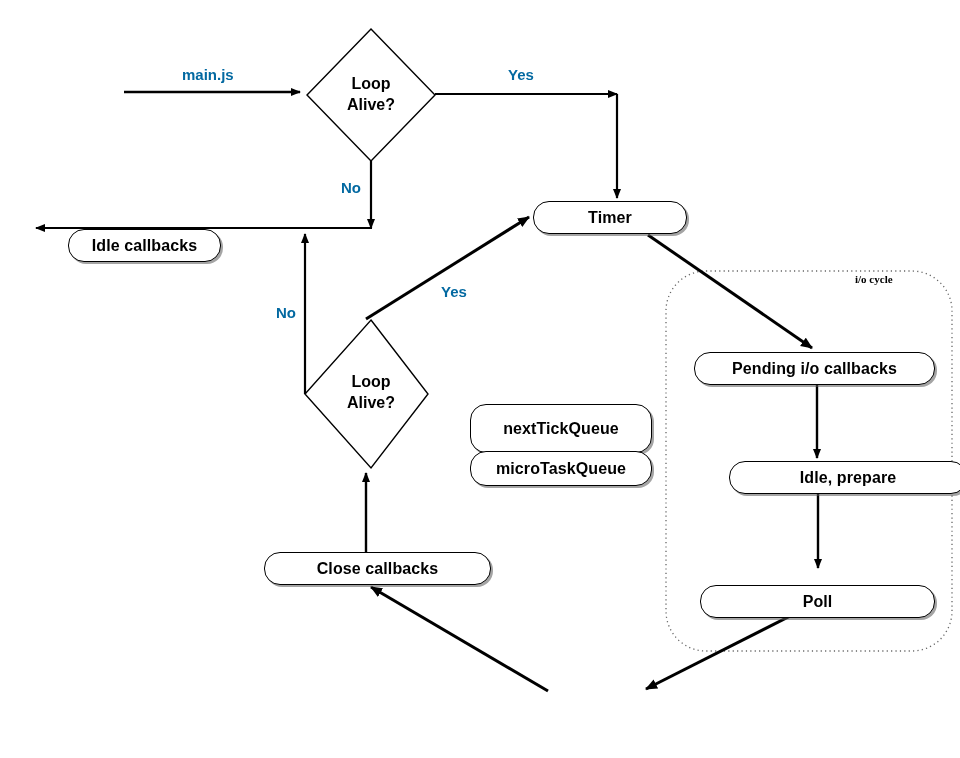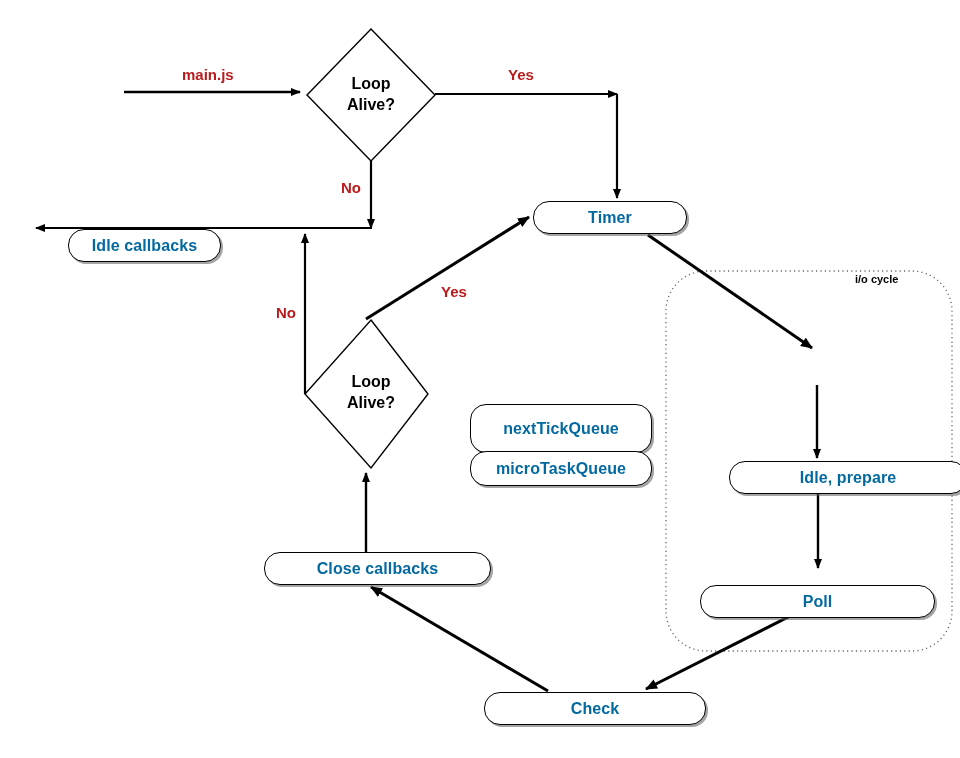--- a/index.html
+++ b/index.html
@@ -28,48 +28,49 @@
     position: absolute;
     box-sizing: border-box;
     border: 1.6px solid #000000;
     border-radius: 16px;
     background: #ffffff;
     display: flex;
     align-items: center;
     justify-content: center;
     font-weight: bold;
     font-size: 16px;
-    color: #0369a1;
+    color: #000000;
     letter-spacing: 0.1px;
     box-shadow: 2px 2px 0px rgba(90,90,90,0.55);
     white-space: nowrap;
   }
   .edge-label {
     position: absolute;
     font-weight: bold;
     font-size: 15px;
-    color: #b91c1c;
+    color: #0369a1;
     white-space: nowrap;
     background: transparent;
   }
   .diamond-label {
     position: absolute;
     font-weight: bold;
     font-size: 16px;
     color: #000000;
     text-align: center;
     line-height: 1.32;
     white-space: pre-line;
   }
   .group-label {
     position: absolute;
     font-weight: bold;
     font-size: 11px;
     color: #000000;
     white-space: nowrap;
+    font-family: Liberation Serif, serif;
   }
 </style>
 </head>
 <body>
 
 <div id="canvas">
 
   <svg class="layer" viewBox="0 0 960 758" xmlns="http://www.w3.org/2000/svg">
     <defs>
       <marker id="ah" markerWidth="11" markerHeight="11" refX="9" refY="4" orient="auto" markerUnits="userSpaceOnUse">
@@ -131,32 +132,32 @@
   <div class="group-label" style="left:855px; top:252px;">i/o cycle</div>
 
   <div class="node-box" style="left:68px; top:208px; width:153px; height:33px;">
     <span>Idle callbacks</span>
   </div>
 
   <div class="node-box" style="left:533px; top:180px; width:154px; height:33px;">
     <span>Timer</span>
   </div>
 
+  <div class="node-box" style="left:694px; top:331px; width:241px; height:33px;">
+    <span>Pending i/o callbacks</span>
+  </div>
 
   <div class="node-box" style="left:729px; top:440px; width:238px; height:33px;">
     <span>Idle, prepare</span>
   </div>
 
   <div class="node-box" style="left:700px; top:564px; width:235px; height:33px;">
     <span>Poll</span>
   </div>
 
-  <div class="node-box" style="left:484px; top:671px; width:222px; height:33px;">
-    <span>Check</span>
-  </div>
 
   <div class="node-box" style="left:264px; top:531px; width:227px; height:33px;">
     <span>Close callbacks</span>
   </div>
 
   <div class="node-box" style="left:470px; top:383px; width:182px; height:49px;">
     <span>nextTickQueue</span>
   </div>
 
   <div class="node-box" style="left:470px; top:430px; width:182px; height:35px;">

